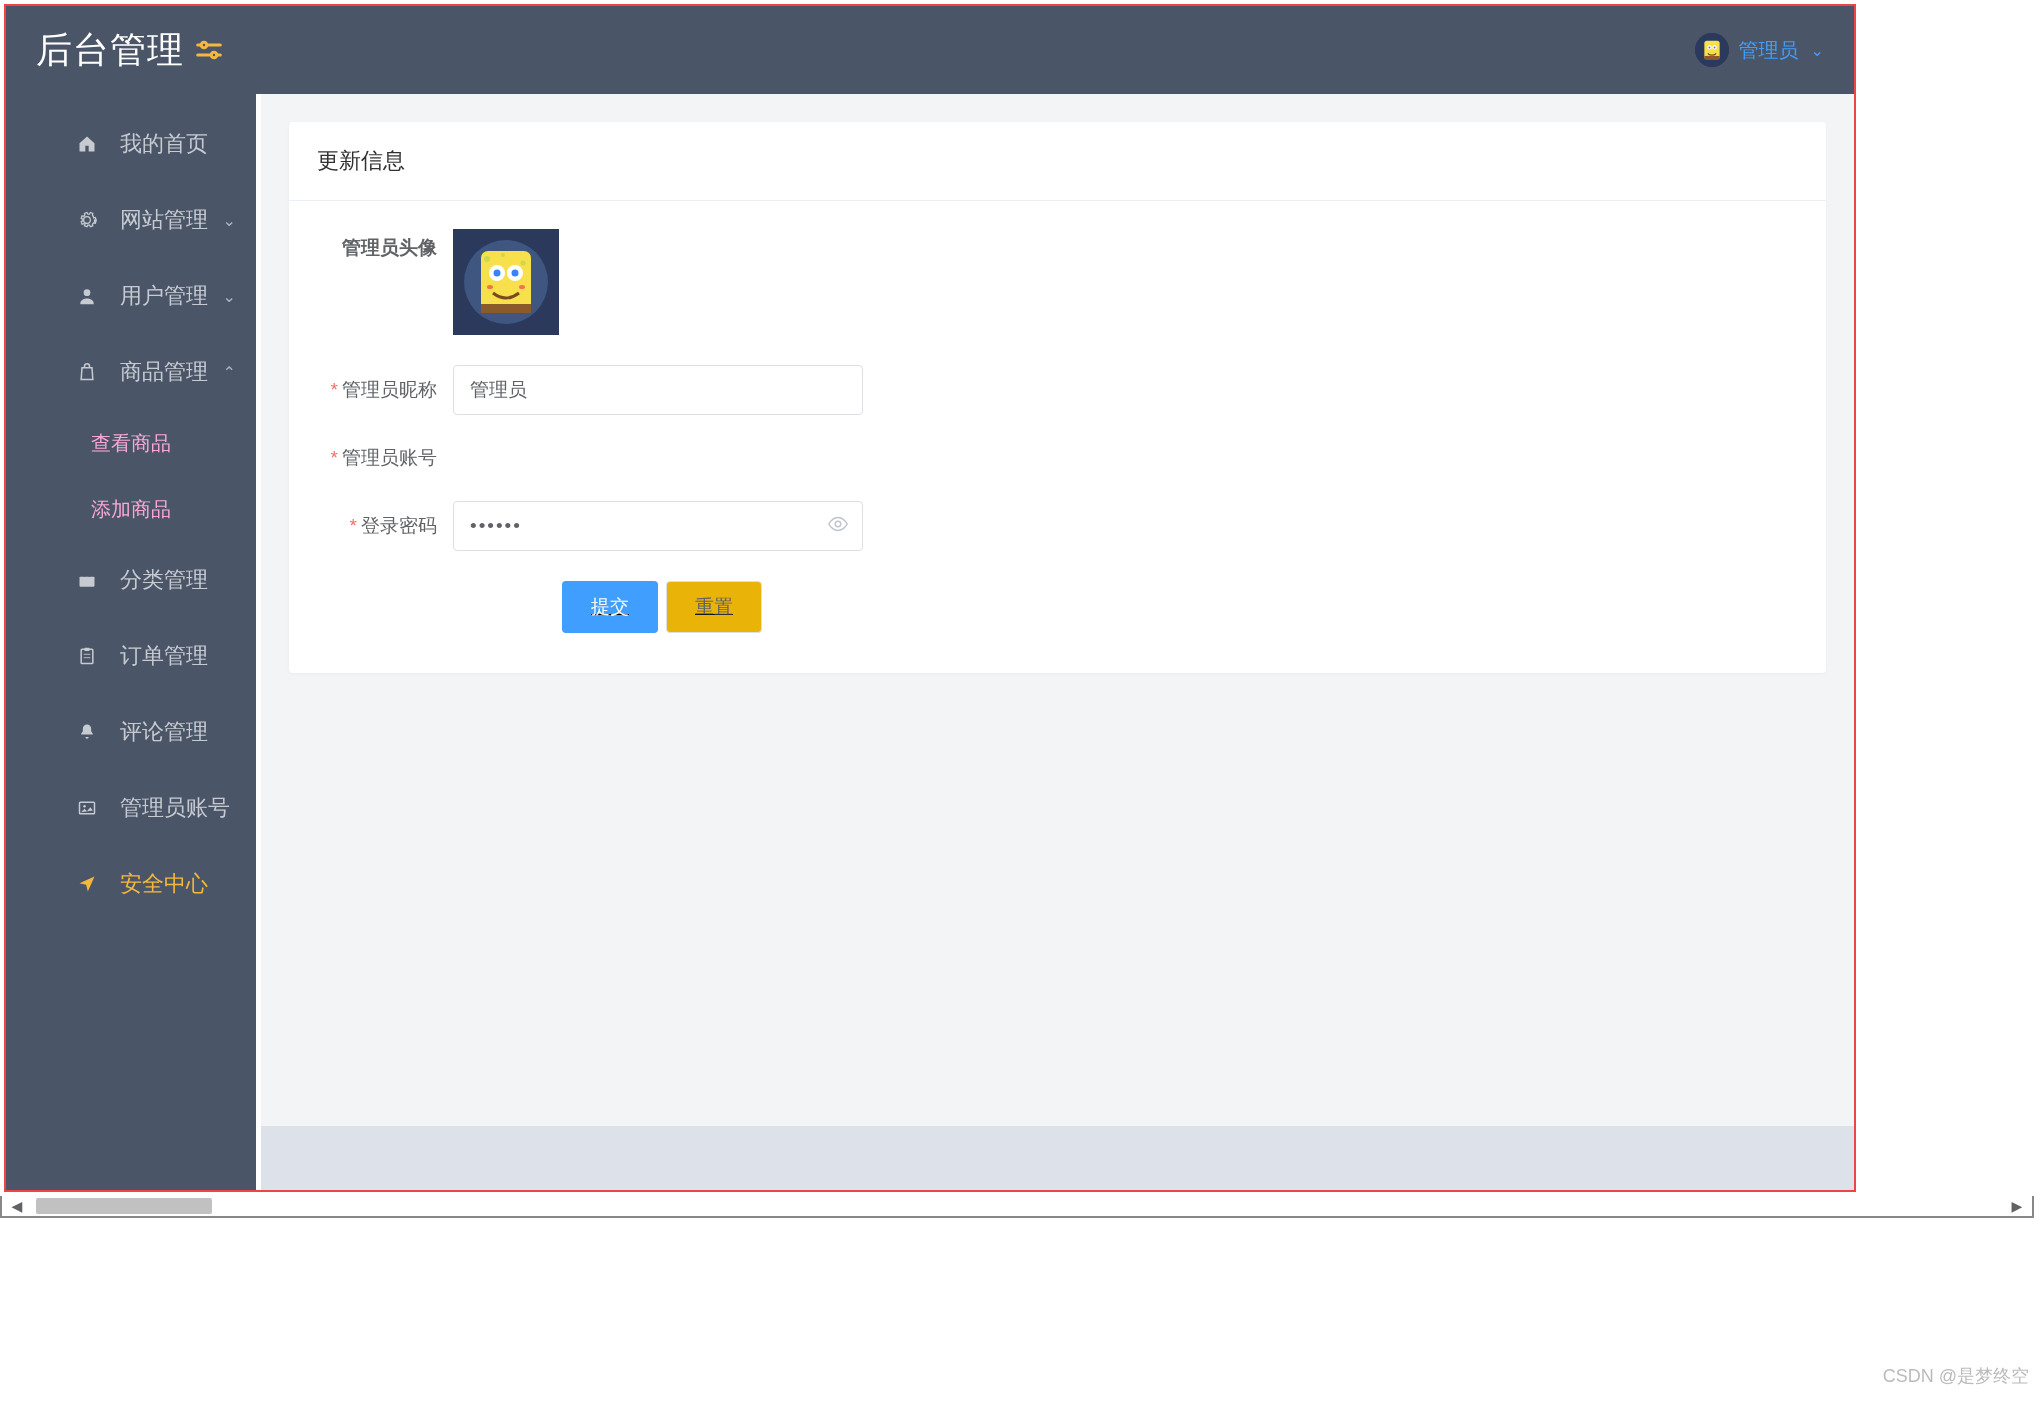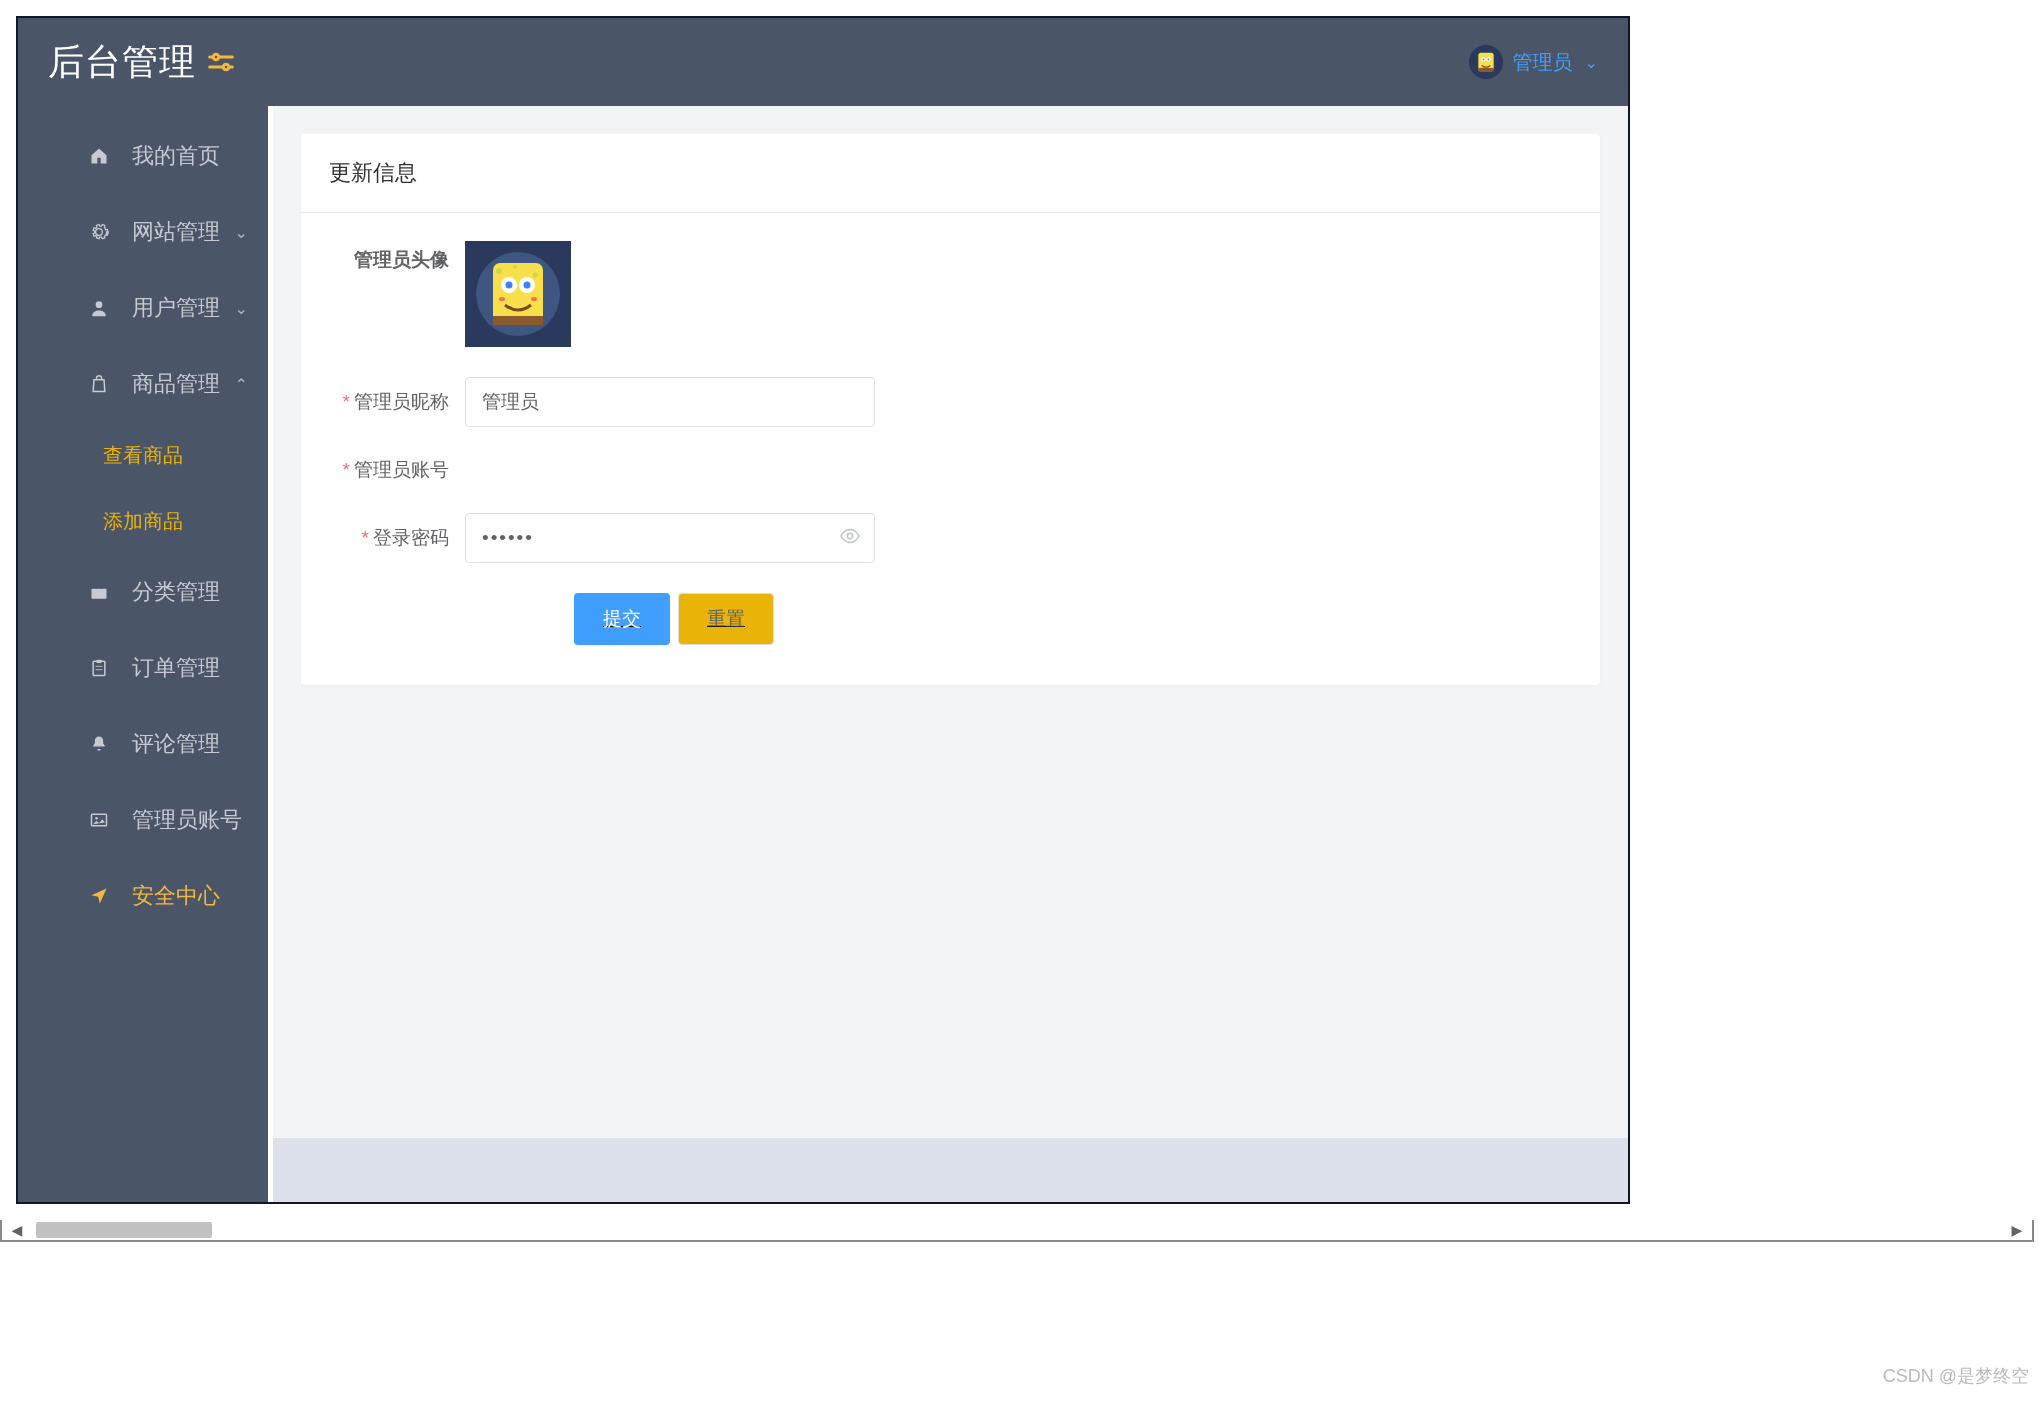--- a/index.html
+++ b/index.html
@@ -4,26 +4,26 @@
   <style>
     * { box-sizing: border-box; margin: 0; padding: 0; }
     body {
       font-family: -apple-system, BlinkMacSystemFont, "Segoe UI", "PingFang SC", "Microsoft YaHei", sans-serif;
       background: #fff;
       width: 2039px;
       height: 1410px;
       overflow: hidden;
     }
     .app-frame {
-      width: 1614px;
+      width: 1852px;
       height: 1188px;
-      border: 2px solid #0f172a;
+      border: 2px solid #ef4444;
       position: relative;
       overflow: hidden;
-      margin: 16px;
+      margin: 4px;
     }
     .header {
       height: 88px;
       background: #4a5568;
       display: flex;
       align-items: center;
       padding: 0 30px;
       justify-content: space-between;
     }
     .brand {
@@ -95,21 +95,21 @@
       position:absolute;
       right: 20px;
       font-size:16px;
       color:#aeb3bb;
     }
     .submenu-item {
       height: 66px;
       display: flex;
       align-items: center;
       justify-content:center;
-      color: #eab308;
+      color: #f9a8d4;
       font-size: 20px;
       cursor:pointer;
     }
     .main {
       flex: 1;
       background: #f3f4f6;
       border-left: 5px solid #fff;
       display:flex;
       flex-direction:column;
       overflow:hidden;

